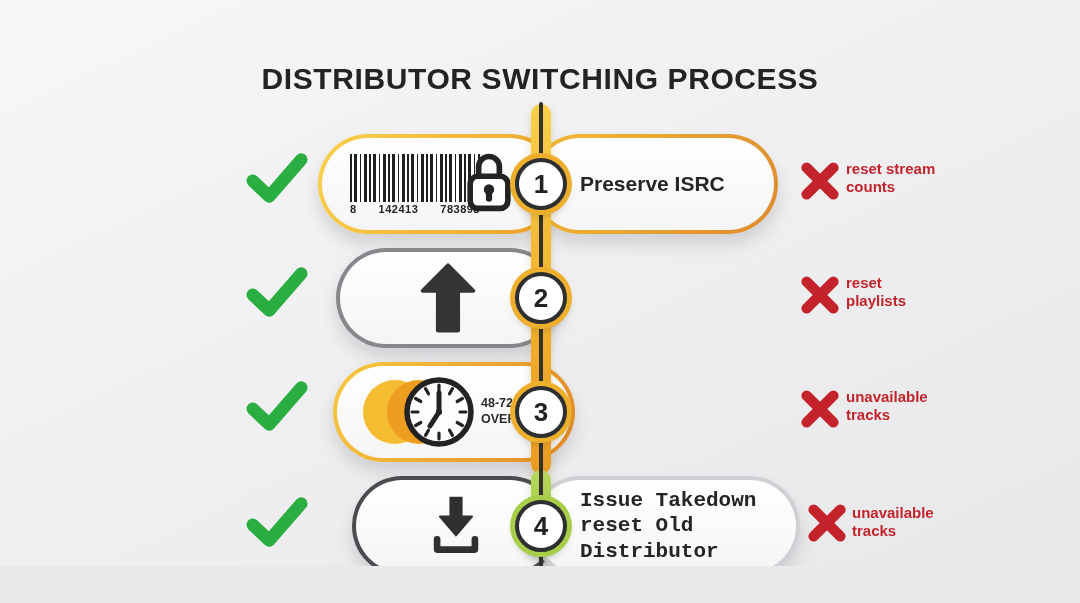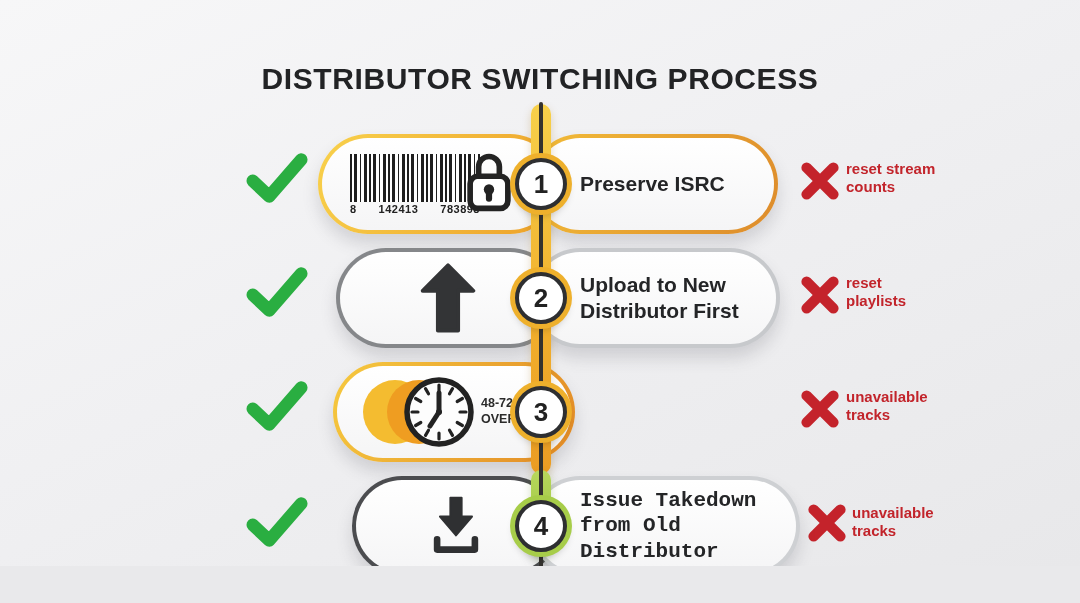--- a/index.html
+++ b/index.html
@@ -118,28 +118,20 @@
   </svg>
   <div class="pill pl r2">
     <div class="inner center">
       <svg width="58" height="70" viewBox="0 0 24 29">
         <path d="M12 1 L22.5 11.5 L16.2 11.5 L16.2 28 L7.8 28 L7.8 11.5 L1.5 11.5 Z" fill="#333436" stroke="#333436" stroke-width="1.6" stroke-linejoin="round"></path>
       </svg>
     </div>
   </div>
   <div class="node gold n2">
     <span>2</span>
-  </div>
-  <div class="pill pr r2">
-    <div class="inner">
-      <div class="step-title">
-        <div>Upload to New</div>
-        <div>Distributor First</div>
-      </div>
-    </div>
   </div>
   <svg class="cross r2" viewBox="0 0 44 44">
     <path d="M8 8 L36 36 M36 8 L8 36" stroke="#c4232b" stroke-width="11" stroke-linecap="round"></path>
   </svg>
   <div class="risk r2">
     <div>reset</div>
     <div>playlists</div>
   </div>
 
   <svg class="check r3" viewBox="0 0 64 56">
@@ -201,21 +193,21 @@
       </svg>
     </div>
   </div>
   <div class="node green n4">
     <span>4</span>
   </div>
   <div class="pill pr r4">
     <div class="inner">
       <div class="step-title">
         <div>Issue Takedown</div>
-        <div>from Old Distributor</div>
+        <div>reset Old Distributor</div>
       </div>
     </div>
   </div>
   <svg class="cross r4" viewBox="0 0 44 44">
     <path d="M8 8 L36 36 M36 8 L8 36" stroke="#c4232b" stroke-width="11" stroke-linecap="round"></path>
   </svg>
   <div class="risk r4">
     <div>unavailable</div>
     <div>tracks</div>
   </div>

